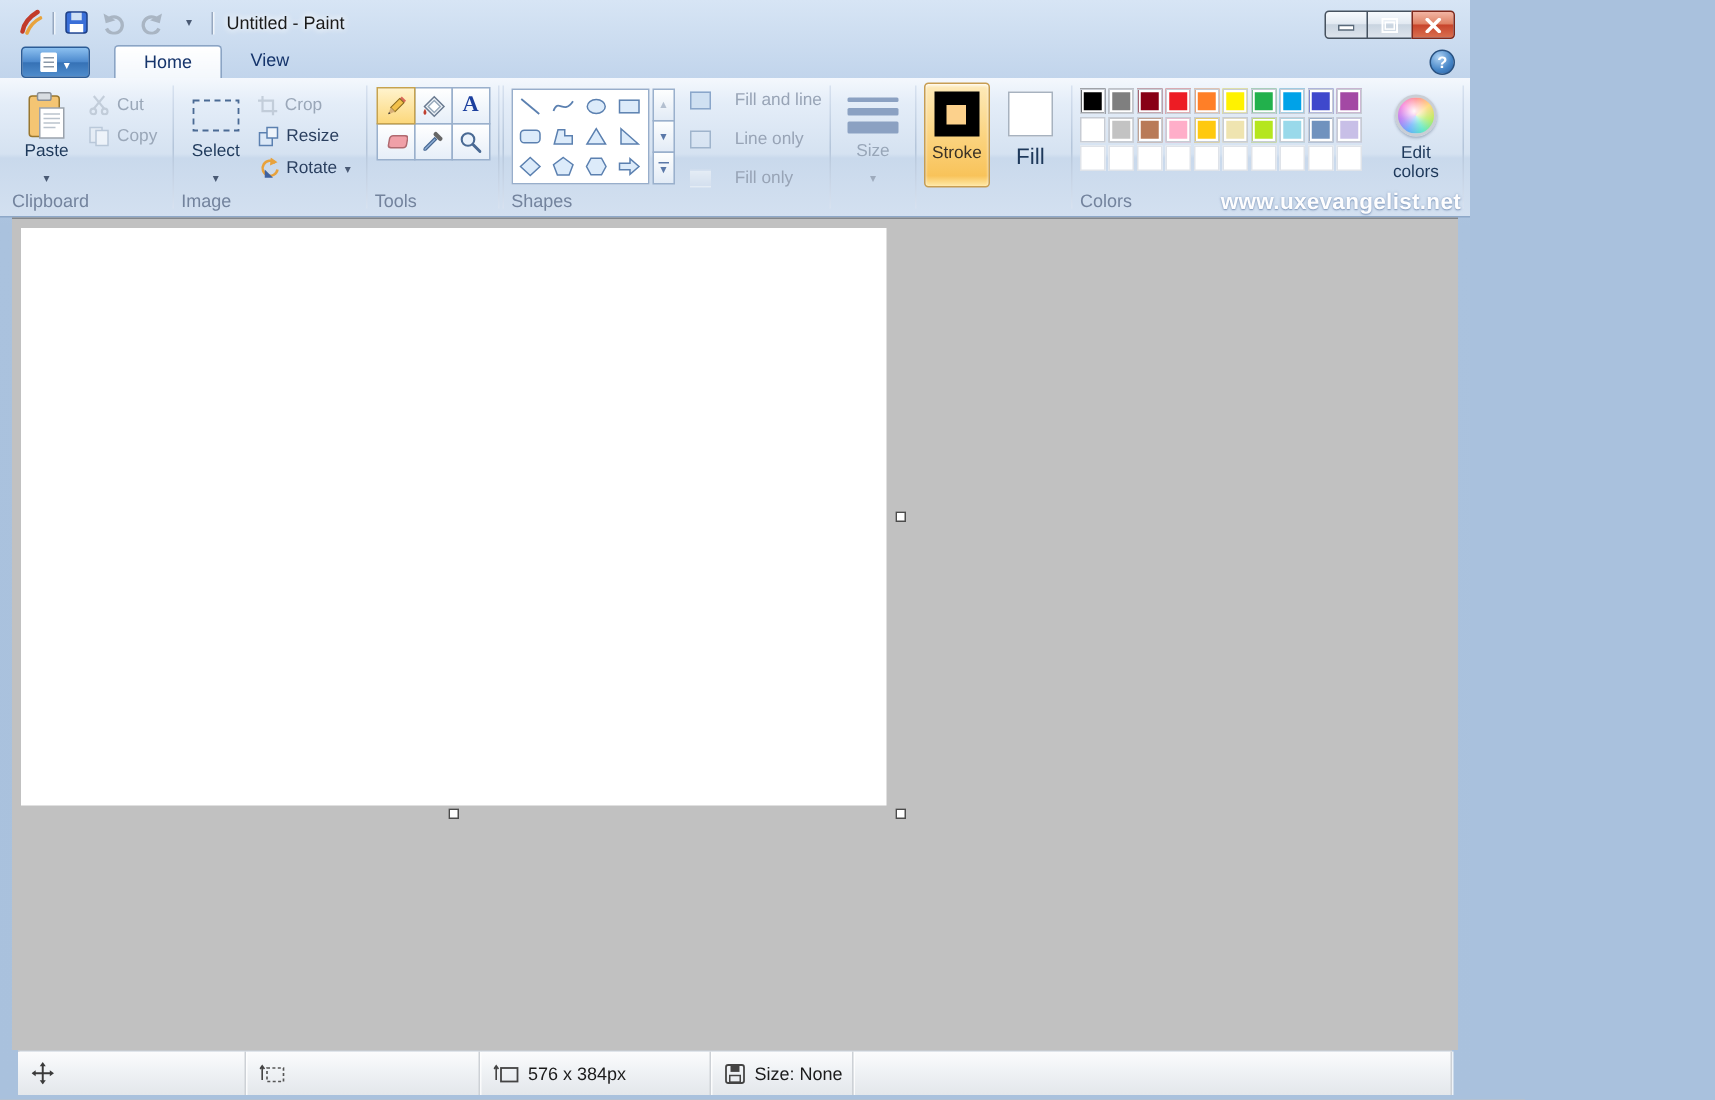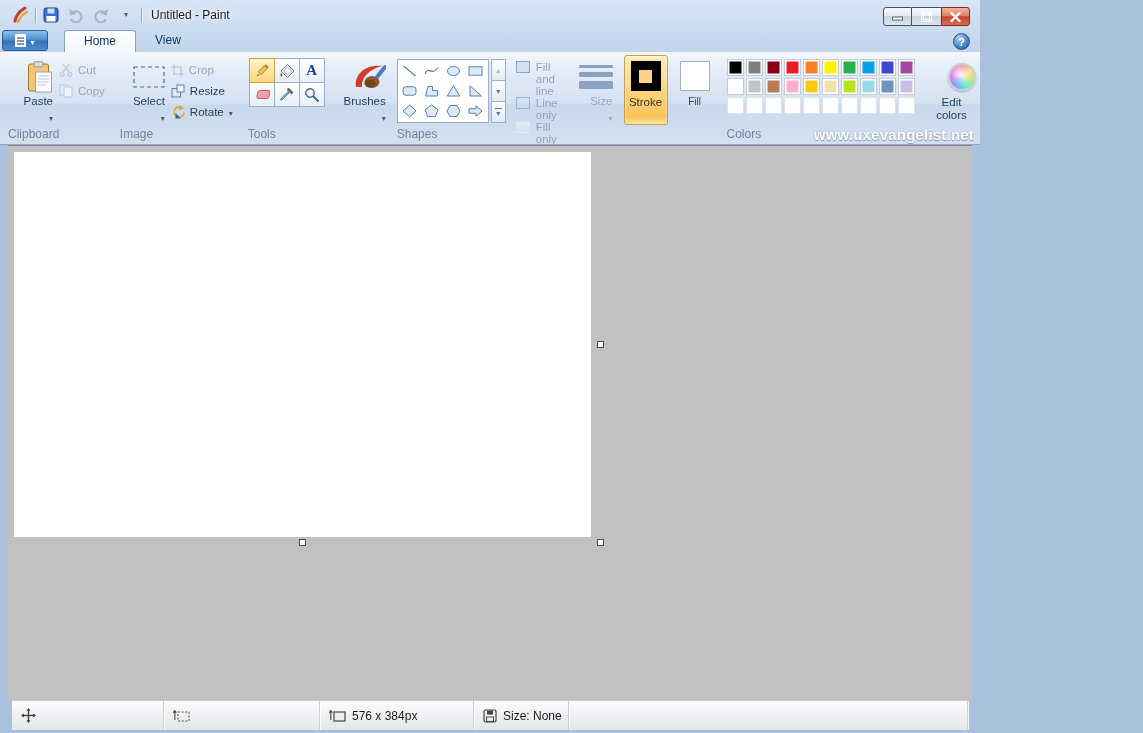--- a/index.html
+++ b/index.html
@@ -15,41 +15,41 @@
   .title-text{margin-left:4px;font-size:12px;color:#1b1b1b;text-shadow:0 0 4px #fff,0 0 6px #fff;}
   .darr::after{content:"▾";font-size:8px;color:#4a5a74;line-height:6px;}
   .darr.lite::after{color:#9eabbd;}
   .wincontrols{position:absolute;top:7px;right:10px;display:flex;}
   .wc{width:29px;height:19px;border:1px solid #47525f;display:flex;align-items:center;justify-content:center;
       background:linear-gradient(#f7fafd,#e3eaf2 45%,#c9d4e0 50%,#dde4ec);cursor:default;}
   .wc.min{border-radius:3px 0 0 3px;}
   .wc.max{border-left:none;border-right:none;}
   .wc.close{border-radius:0 3px 3px 0;background:linear-gradient(#f2b5a4,#e08366 45%,#c8452c 52%,#d96f4f);border-color:#7e291c;}
   
-  .tabrow{height:22px;flex:none;display:flex;align-items:flex-start;padding-left:2px;position:relative;}
+  .tabrow{height:22px;flex:none;display:flex;align-items:center;padding-left:14px;position:relative;}
   .appmenu{width:46px;height:21px;margin-right:16px;border:1px solid #2c5c96;border-radius:3px;
       background:linear-gradient(#8cc0f0,#4d8ace 48%,#3672b6 52%,#4f8ccc);display:flex;align-items:center;justify-content:center;gap:4px;cursor:default;}
   .appmenu .doc{width:11px;height:13px;background:#fff;border-radius:1px;box-shadow:inset 0 -9px 0 -2px #fff;position:relative;}
   .appmenu .doc::after{content:"";position:absolute;left:2px;top:3px;width:7px;height:1.5px;background:#8a98a8;
       box-shadow:0 3px 0 #8a98a8,0 6px 0 #8a98a8;}
   .appmenu .warr::after{content:"▾";color:#fff;font-size:8px;}
   .tab{height:22px;line-height:21px;padding:0 19px;color:#15346b;cursor:default;}
   .tab.active{background:linear-gradient(#ffffff,#f3f7fc);border:1px solid #8ba4c4;border-bottom:none;border-radius:3px 3px 0 0;}
   .helpbtn{position:absolute;right:10px;bottom:2px;width:17px;height:17px;border-radius:50%;border:1px solid #28507f;
       background:radial-gradient(circle at 35% 28%,#aed2f4,#4484c6 60%,#2c5e9e);display:flex;align-items:center;justify-content:center;cursor:default;}
   .helpbtn::after{content:"?";color:#fff;font-weight:bold;font-size:11px;}
   
   .ribbon{height:93px;flex:none;position:relative;display:flex;align-items:stretch;padding:2px 0 0 4px;
       background:linear-gradient(#f4f8fd,#e4edf8 18%,#d5e2f1 55%,#c9d9ec 58%,#d3e0f0 100%);
       border-bottom:1px solid #8ea8c8;}
   .rgroup{display:flex;flex-direction:column;padding:1px 4px 0;}
   .rcontent{height:72px;display:flex;align-items:flex-start;}
   .glabel{height:17px;line-height:15px;text-align:left;font-size:12px;color:#73839d;}
   .rsep{width:1px;margin:3px 1px 5px;background:linear-gradient(#d8e2f0,#b4c5da 50%,#d8e2f0);}
-  .bigbtn{width:46px;height:70px;display:flex;flex-direction:column;align-items:flex-end;padding-top:3px;gap:1px;
+  .bigbtn{width:46px;height:70px;display:flex;flex-direction:column;align-items:center;padding-top:3px;gap:1px;
       border:1px solid transparent;border-radius:3px;background:transparent;cursor:default;}
   .bigbtn .bicon{height:36px;display:flex;align-items:center;justify-content:center;}
   .bigbtn .blabel{font-size:11.5px;line-height:13px;color:#1e395b;text-align:center;}
   .bigbtn.dis .blabel{color:#98a6b8;}
   .bigbtn.dis svg,.smbtn.dis svg{opacity:.55;}
   .smcol{display:flex;flex-direction:column;gap:1px;padding-top:5px;}
   .smbtn{display:flex;align-items:center;gap:5px;height:20px;padding:0 5px;font-size:11.5px;color:#2a3f5f;background:transparent;border:none;cursor:default;}
   .smbtn.dis{color:#9aa7b8;}
   
   .toolgrid{display:grid;grid-template-columns:repeat(3,25px);grid-auto-rows:24px;margin:4px 0 0 2px;}
@@ -61,37 +61,37 @@
   
   .shapepanel{background:#fff;border:1px solid #98aecb;display:grid;grid-template-columns:repeat(4,22px);grid-auto-rows:20px;padding:1px;margin-top:4px;}
   .shape{display:flex;align-items:center;justify-content:center;cursor:default;}
   .scol{display:flex;flex-direction:column;margin:4px 0 0 2px;}
   .sbtn{width:15px;height:22px;border:1px solid #9ab0cc;margin-top:-1px;background:linear-gradient(#fdfefe,#e2ebf6);
       display:flex;flex-direction:column;align-items:center;justify-content:center;cursor:default;color:#5a78a8;font-size:7px;}
   .sbtn:first-child{margin-top:0;}
   .sbtn.dis{color:#b4c0d0;}
   .sbtn .bar{width:7px;height:1px;background:#5a78a8;margin-bottom:1px;}
   .opts{display:flex;flex-direction:column;justify-content:space-between;height:64px;margin:6px 0 0 10px;}
-  .opt{display:flex;align-items:flex-start;gap:6px;font-size:11.5px;color:#98a4b6;cursor:default;}
+  .opt{display:flex;align-items:flex-end;gap:16px;font-size:11.5px;color:#98a4b6;cursor:default;}
   .oicon{width:14px;height:12px;flex:none;}
   .oicon.fl{background:#cfe0f2;border:1px solid #8aa6ca;}
   .oicon.lo{background:transparent;border:1px solid #9fb4cc;}
   .oicon.fo{background:linear-gradient(#e4ecf5,#d3dfee);border:1px solid transparent;}
   
   .sizeicon{display:flex;flex-direction:column;align-items:center;gap:4px;}
   .sizeicon i{display:block;background:#8ba1c2;border-radius:1px;width:34px;}
   .strokebtn{width:44px;height:70px;border:1px solid #c79d52;border-radius:3px;padding-top:5px;cursor:default;
       background:linear-gradient(#fdeaba,#fbd27c 55%,#f8c35a 90%,#ffe9a6);box-shadow:inset 0 1px 2px rgba(255,255,255,.9);
       display:flex;flex-direction:column;align-items:center;gap:5px;text-align:right;}
   .strokebtn .blabel{color:#3a3226;font-size:11.5px;}
   .strokeswatch{width:30px;height:30px;background:#000;display:flex;align-items:center;justify-content:center;}
   .strokeswatch i{display:block;width:13px;height:13px;background:#fcd18c;}
   .fillbtn{width:44px;height:70px;border:1px solid transparent;border-radius:3px;padding-top:5px;background:transparent;cursor:default;
       display:flex;flex-direction:column;align-items:center;gap:5px;}
-  .fillbtn .blabel{color:#1e395b;font-size:10px;}
+  .fillbtn .blabel{color:#1e395b;font-size:15px;}
   .fillswatch{width:30px;height:30px;background:#fff;border:1px solid #a7b2bf;}
   
   .palette{display:grid;grid-template-columns:repeat(10,17px);grid-auto-rows:17px;gap:2px;margin:4px 2px 0 0;}
   .swatch{border:1px solid #c7ccd4;box-shadow:inset 0 0 0 1.5px #fff;cursor:default;}
   .swatch.empty{background:#fff;border-color:#dfe3e9;}
   .wheel{width:28px;height:28px;border-radius:50%;border:2px solid #c9ced5;box-shadow:0 1px 2px rgba(40,60,90,.35);
       background:radial-gradient(circle at 45% 38%,rgba(255,255,255,.95),rgba(255,255,255,.25) 45%,rgba(255,255,255,0) 72%),
       conic-gradient(#ff7070,#ffd26a,#b8ec5e,#63e8c8,#63aefc,#b06cf2,#f76ad4,#ff7070);}
   .editbtn{width:52px;}
   .editbtn .blabel{width:48px;}
@@ -319,37 +319,20 @@
                 <circle cx="6" cy="6" r="4.2" fill="#eaf2fb" stroke="#4a6a94" stroke-width="1.4"></circle>
                 <path d="M9.5 9.5 L14 14" stroke="#4a6a94" stroke-width="2" stroke-linecap="round"></path>
               </svg>
           </div>
         </div>
       </div>
       <div class="glabel">Tools</div>
     </div>
     <div class="rsep"></div>
 
-    <div class="rgroup">
-      <div class="rcontent">
-        <button class="bigbtn" style="width:52px">
-          <span class="bicon">
-            <svg width="34" height="34" viewBox="0 0 34 34">
-                <path d="M4 27 C2 15 13 4 30 6 C18 9 9 17 10 27 Z" fill="#d43a2a"></path>
-                <path d="M25 17 L33 7" stroke="#4a7ad0" stroke-width="4" stroke-linecap="round"></path>
-                <ellipse cx="20" cy="22" rx="7.5" ry="6" fill="#8a5a30"></ellipse>
-                <ellipse cx="18" cy="23.5" rx="5.5" ry="4" fill="#6e451f"></ellipse>
-              </svg>
-          </span>
-          <span class="blabel">Brushes</span>
-          <span class="darr"></span>
-        </button>
-      </div>
-      <div class="glabel"></div>
-    </div>
     <div class="rsep"></div>
 
     <div class="rgroup">
       <div class="rcontent">
         <div class="shapepanel">
           <div class="shape">
               <svg width="15" height="14">
                 <path d="M1.5 2 L13.5 12" stroke="#5b80b0" stroke-width="1.2"></path>
               </svg>
             </div>

